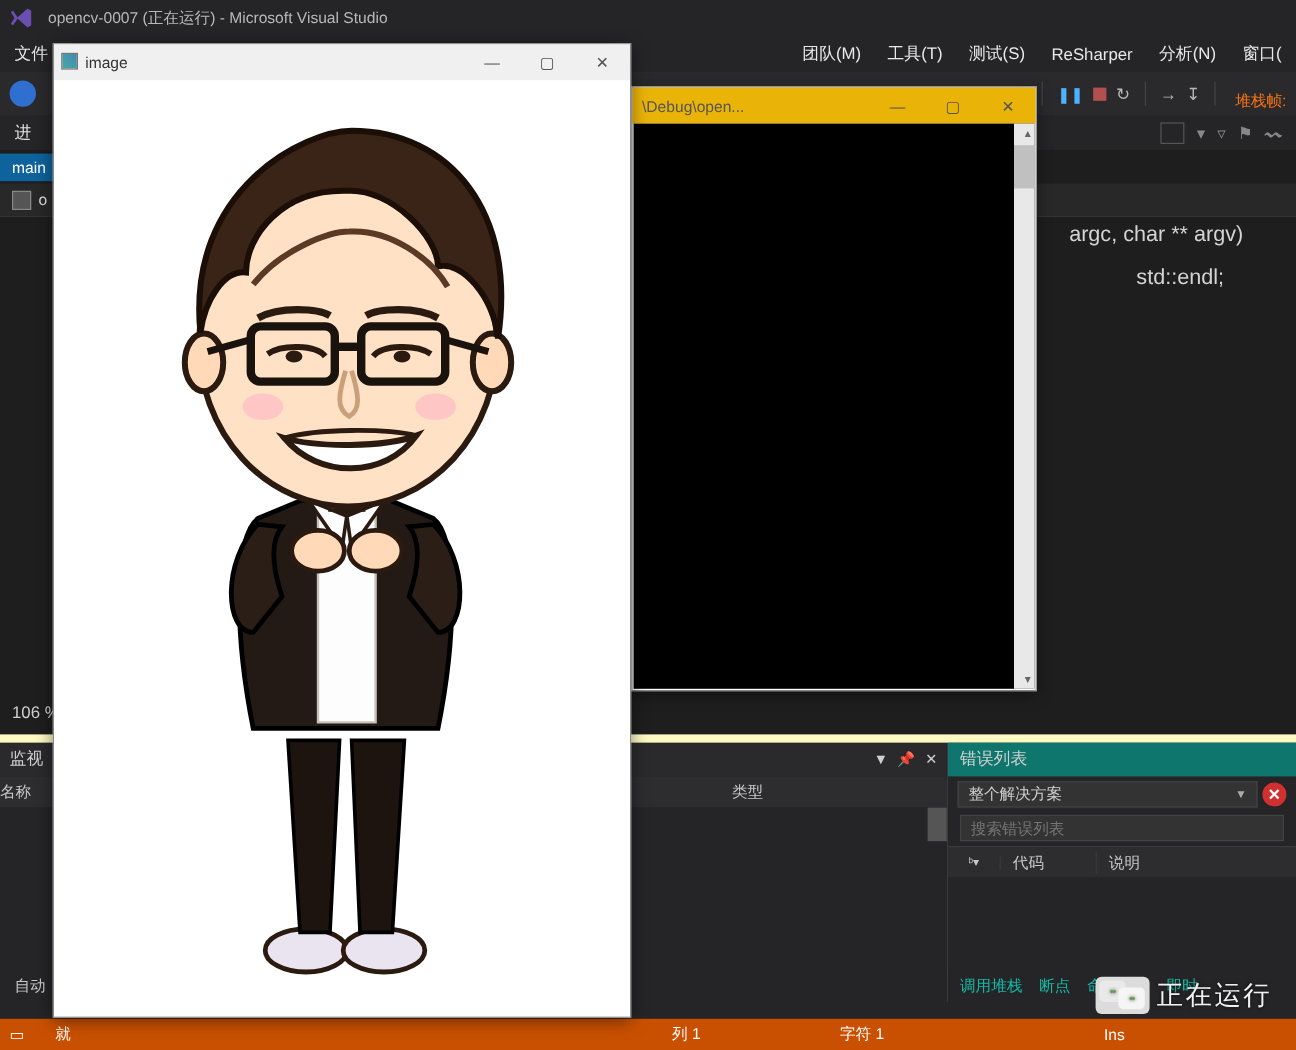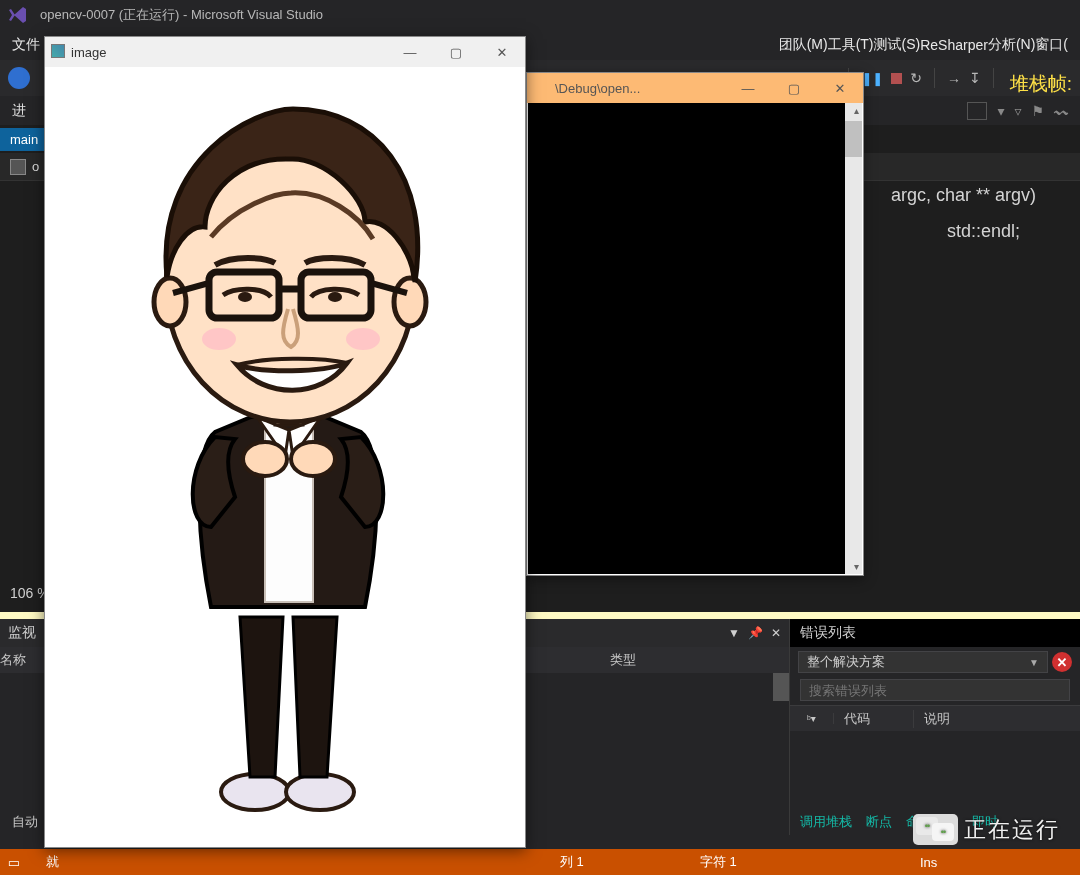--- a/index.html
+++ b/index.html
@@ -4,31 +4,31 @@
 <style>
   * { box-sizing: border-box; margin: 0; padding: 0; font-family: "Microsoft YaHei", "Segoe UI", sans-serif; }
   body { width: 1080px; height: 875px; background: #252527; color: #d0d0d0; overflow: hidden; position: relative; }
 
   
   .title-bar { height: 30px; display: flex; align-items: center; padding: 0 8px; gap: 10px; background: #252527; }
   .vs-logo { width: 22px; height: 22px; display: flex; align-items: center; }
   .title-text { font-size: 13px; color: #b8b8b8; }
 
   
-  .menu-bar { height: 30px; display: flex; align-items: center; padding: 0 12px; font-size: 14px; color: #e8e8e8; }
+  .menu-bar { height: 30px; display: flex; align-items: center; gap: 22px; padding: 0 12px; font-size: 14px; color: #e8e8e8; }
 
   
   .tool-strip { height: 36px; display: flex; align-items: center; padding: 0 8px; gap: 6px; background: #2a2a2c; position: relative; }
   .round-blue { width: 22px; height: 22px; background: #2f6fd0; border-radius: 50%; }
   .sep { width: 1px; height: 20px; background: #444; margin: 0 4px; }
   .tool-right { position: absolute; right: 8px; top: 0; height: 36px; display: flex; align-items: center; gap: 8px; }
   .dbg-pause { color: #4db2ff; font-size: 13px; }
   .dbg-stop { width: 11px; height: 11px; background: #b25050; }
   .dbg-icon { color: #b8b8b8; font-size: 14px; }
-  .stack-label { font-size: 19px; color: #fde047; margin-left: 4px; margin-top: 12px; }
+  .stack-label { font-size: 13px; color: #f97316; margin-left: 4px; margin-top: 12px; }
 
   
   .proc-row { height: 30px; display: flex; align-items: center; padding: 0 12px; font-size: 14px; color: #e0e0e0; }
 
   
   .editor-area { position: absolute; left: 0; right: 0; top: 125px; bottom: 65px; background: #1e1e1e; }
   .editor-tabs { height: 28px; display: flex; align-items: center; }
   .tab-active { background: #0e639c; color: #fff; padding: 4px 14px 4px 10px; font-size: 13px; }
   .file-row { height: 28px; padding: 2px 10px; display: flex; align-items: center; background: #282828; border-bottom: 1px solid #333; }
   .file-icon { width: 16px; height: 16px; background: #555; border: 1px solid #888; margin-right: 6px; }
@@ -47,21 +47,21 @@
   .watch-icons { display: flex; gap: 8px; font-size: 12px; }
   .watch-cols { height: 26px; display: flex; align-items: center; background: #2d2d30; font-size: 13px; color: #c8c8c8; }
   .watch-c1 { width: 70px; }
   .watch-c2 { width: 540px; }
   .watch-c3 { flex: 1; }
   .watch-body { flex: 1; background: #252527; position: relative; }
   .watch-scroll { position: absolute; right: 0; top: 0; width: 16px; height: 28px; background: #555; }
   .watch-tabs { height: 26px; display: flex; align-items: center; font-size: 13px; color: #c8c8c8; padding-left: 12px; }
 
   .err { flex: 1; display: flex; flex-direction: column; background: #252527; }
-  .err-header { height: 28px; display: flex; align-items: center; padding: 0 10px; font-size: 14px; background: #000000; text-align: right; }
+  .err-header { height: 28px; display: flex; align-items: center; padding: 0 10px; font-size: 14px; background: #0f766e; text-align: right; }
   .err-filter { height: 30px; display: flex; align-items: center; padding: 0 8px; gap: 4px; }
   .err-combo { flex: 1; height: 22px; background: #333; border: 1px solid #434346; display: flex; align-items: center; padding: 0 8px; font-size: 13px; color: #d0d0d0; }
   .err-drop { font-size: 10px; color: #aaa; }
   .err-x { width: 20px; height: 20px; border-radius: 50%; background: #d03030; color: #fff; display: flex; align-items: center; justify-content: center; font-weight: bold; font-size: 13px; }
   .err-search { height: 28px; padding: 2px 10px; }
   .err-search-in { width: 100%; height: 22px; background: #333; border: 1px solid #434346; color: #a8a8a8; padding: 0 8px; font-size: 13px; }
   .err-cols { height: 26px; display: flex; align-items: center; background: #2d2d30; border-top: 1px solid #3b3b3d; font-size: 13px; color: #c8c8c8; }
   .err-c0 { width: 44px; border-right: 1px solid #3b3b3d; text-align: center; font-size: 10px;}
   .err-c1 { width: 80px; padding-left: 10px; border-right: 1px solid #3b3b3d; }
   .err-c2 { flex: 1; padding-left: 10px; }
@@ -80,21 +80,21 @@
   .img-win { position: absolute; left: 44px; top: 36px; width: 482px; height: 812px; background: #fff; border: 1px solid #888; box-shadow: 0 3px 14px rgba(0,0,0,.5); display: flex; flex-direction: column; }
   .img-title { height: 30px; display: flex; align-items: center; background: #f0f0f0; color: #333; font-size: 13px; }
   .img-icon { width: 26px; text-align: center; }
   .img-icon-box { display:inline-block; width:14px; height:14px; background:linear-gradient(45deg,#4aa,#48a); border:1px solid #777; }
   .img-spacer { flex: 1; }
   .win-btn { width: 46px; height: 100%; display: flex; align-items: center; justify-content: center; color: #555; font-size: 13px; }
   .img-body { flex: 1; display: flex; align-items: center; justify-content: center; background: #fff; overflow: hidden; }
 
   
   .con-win { position: absolute; left: 526px; top: 72px; width: 338px; height: 504px; background: #fff; border: 1px solid #888; box-shadow: 0 3px 12px rgba(0,0,0,.4); display: flex; flex-direction: column; }
-  .con-title { height: 30px; display: flex; align-items: center; background: #fdba74; color: #555; font-size: 13px; padding-left: 20px; }
+  .con-title { height: 30px; display: flex; align-items: center; background: #eab308; color: #555; font-size: 13px; }
   .con-body { flex: 1; background: #000; margin: 0 1px 1px 1px; position: relative; }
   .con-scroll { position: absolute; right: 0; top: 0; bottom: 0; width: 17px; background: #e8e8e8; }
   .con-thumb { position: absolute; right: 0; top: 18px; width: 17px; height: 36px; background: #c0c0c0; }
   .con-arrows { position:absolute; right:3px; font-size:10px; color:#666; }
 
   
   .watermark { position: absolute; right: 20px; bottom: 30px; font-size: 22px; color: #f0f0f0; letter-spacing: 2px; display: flex; align-items: center; gap: 6px; z-index: 20; text-shadow: 0 0 3px rgba(0,0,0,.8); }
   .wm-bubble { width: 22px; height: 18px; border-radius: 4px; background: #e9e9e9; position: relative; display:flex; align-items:center; justify-content:center; }
   .wm-dots { font-size: 9px; color: #5fa04a; letter-spacing: -1px; line-height: 1; }
   .wm-outer { background:#dcdcdc; padding:3px 4px 4px 3px; border-radius:5px; display:flex; gap:-4px;}

